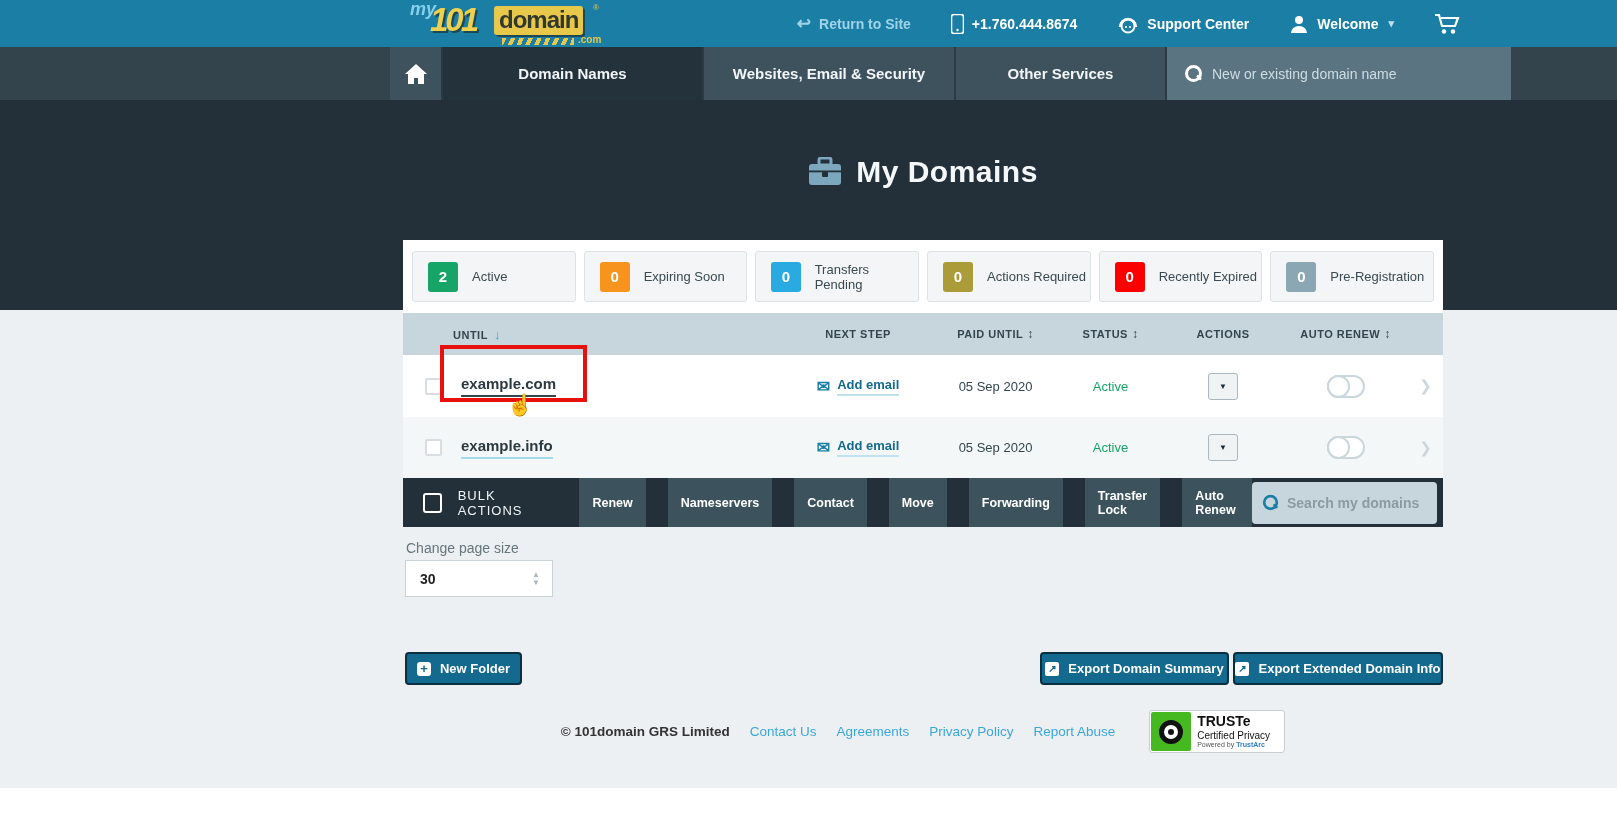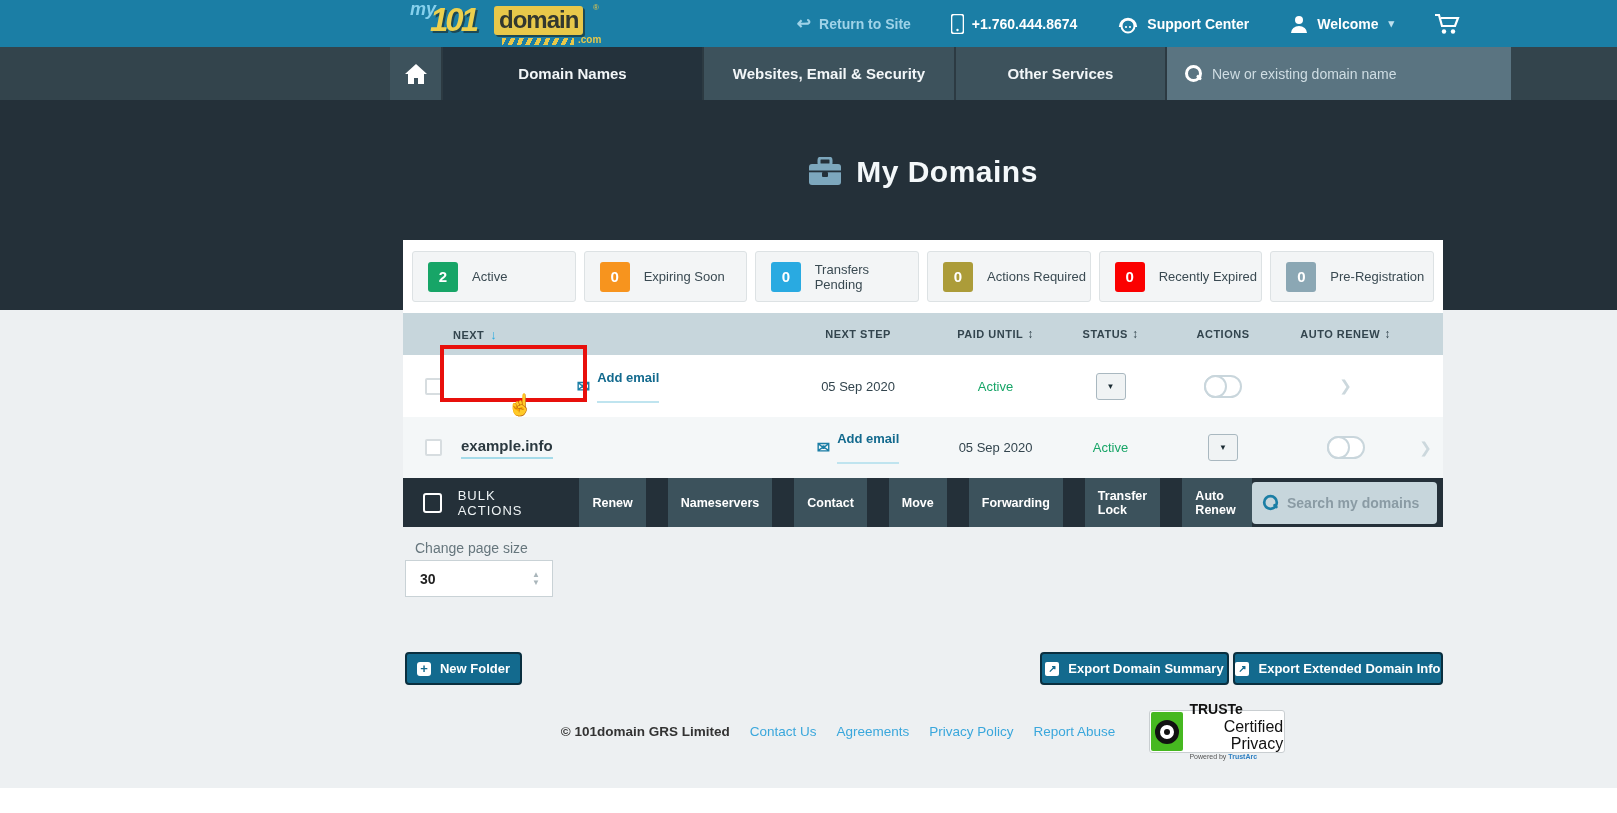--- a/index.html
+++ b/index.html
@@ -56,21 +56,21 @@
   .sort-both { color:#33454e; font-size:12px; margin-left:4px; }
 
   .trow { height:62px; background:#fff; position:relative; }
   .trow.alt { height:61px; background:#f4f7f8; }
   .cb { width:17px; height:17px; border:2px solid #d7dde0; border-radius:2px; margin-left:22px; cursor:pointer; background:#fff; }
   .dname { font-size:15px; font-weight:bold; color:#2b3940; display:inline-block; padding-bottom:3px; cursor:pointer; }
   .u-dark { border-bottom:2px solid #33454e; }
   .u-light { border-bottom:2px solid #a5dbe9; }
   .nextstep { display:flex; align-items:center; justify-content:center; gap:7px; color:#136a8e; font-size:13px; font-weight:bold; cursor:pointer; }
   .env { color:#1b7ea5; font-size:16px; }
-  .nextstep span.lbl { border-bottom:2px solid #bfe4ef; padding-bottom:16px; }
+  .nextstep span.lbl { border-bottom:2px solid #bfe4ef; padding-bottom:2px; }
   .pdate { text-align:center; font-size:13px; color:#33454e; }
   .statv { text-align:center; font-size:13px; color:#17a567; }
   .actionwrap { display:flex; justify-content:center; }
   .ddbtn { width:30px; height:27px; background:#f0f3f4; border:1px solid #a9b8c0; border-radius:3px; font-size:8px; color:#1b2b33; display:flex; align-items:center; justify-content:center; cursor:pointer; }
   .togglewrap { display:flex; justify-content:center; }
   .toggle { width:38px; height:23px; border:2px solid #c9d6dc; border-radius:12px; position:relative; cursor:pointer; background:#fff; }
   .toggle::before { content:""; position:absolute; left:-2px; top:-2px; width:19px; height:19px; border:2px solid #c9d6dc; border-radius:50%; background:#fff; }
   .rowchev { color:#ccd8dd; font-size:15px; text-align:center; cursor:pointer; }
 
   .annot { position:absolute; left:37px; top:-10px; width:147px; height:57px; border:4px solid #e8100c; z-index:5; pointer-events:none; }
@@ -81,42 +81,42 @@
   .bulk-cb { width:20px; height:20px; border:2px solid #fff; border-radius:3px; margin-left:20px; cursor:pointer; }
   .bulk-label { color:#eef3f5; font-size:13px; letter-spacing:1px; margin:0 24px 0 16px; }
   .bulk-btns { display:flex; height:100%; gap:22px; }
   .bulk-btn { background:#3c525c; color:#fff; font-size:12.5px; font-weight:bold; display:flex; align-items:center; padding:0 13px; cursor:pointer; }
   .bulk-search { margin-left:auto; margin-right:6px; width:196px; height:42px; background:#c7d6dc; border-radius:4px; display:flex; align-items:center; gap:8px; padding-left:10px; }
   .bulk-search input { background:transparent; border:none; outline:none; font-size:14px; font-weight:bold; color:#7d8f98; width:150px; font-family:"Liberation Sans",sans-serif; }
   .bulk-search input::placeholder { color:#8a9ba4; }
   .search-glyph.small { transform:scale(.9); }
 
   
-  .pagesize-label { position:absolute; left:415px; top:540px; font-size:14px; color:#66767d; }
+  .pagesize-label { position:absolute; left:406px; top:540px; font-size:14px; color:#66767d; }
   .pagesize-select { position:absolute; left:405px; top:560px; width:148px; height:37px; background:#fff; border:1px solid #c9d2d6; display:flex; align-items:center; justify-content:space-between; padding:0 12px 0 14px; font-size:14px; font-weight:bold; color:#222; cursor:pointer; }
   .spinner { display:flex; flex-direction:column; gap:2px; color:#aab6bb; font-size:8px; line-height:6px; }
 
   .btn-teal { position:absolute; height:33px; background:#136a8e; border:2px solid #0a2f3f; border-radius:4px; color:#fff; font-size:13px; font-weight:bold; display:flex; align-items:center; justify-content:center; gap:9px; cursor:pointer; font-family:"Liberation Sans",sans-serif; }
   .btn-newfolder { left:405px; top:652px; width:117px; }
   .btn-export1 { left:1040px; top:652px; width:189px; }
   .btn-export2 { left:1233px; top:652px; width:210px; }
   .plus-ic { width:14px; height:14px; background:#fff; color:#136a8e; border-radius:3px; font-size:13px; font-weight:bold; display:flex; align-items:center; justify-content:center; line-height:1; }
   .export-ic { width:14px; height:14px; background:#fff; color:#136a8e; border-radius:2px; font-size:10px; font-weight:bold; display:flex; align-items:center; justify-content:center; line-height:1; }
 
   
   .footer { position:absolute; left:403px; top:710px; width:1040px; display:flex; align-items:center; justify-content:center; gap:20px; }
   .copyright { font-size:13.5px; font-weight:bold; color:#333; }
   .f-link { font-size:13.5px; color:#3aa7dc; cursor:pointer; }
   .truste { width:136px; height:43px; background:#fff; border:1px solid #c9ced1; border-radius:3px; display:flex; align-items:center; gap:6px; padding:1px; margin-left:14px; }
   .truste-green { width:40px; height:39px; background:#46b820; display:flex; align-items:center; justify-content:center; border-radius:2px; }
   .truste-e { width:24px; height:24px; border:5px solid #111; border-radius:50%; background:#fff; position:relative; }
   .truste-e::after { content:""; position:absolute; left:4px; top:4px; width:6px; height:6px; background:#111; border-radius:50%; }
   .truste-text { display:flex; flex-direction:column; line-height:1.1; }
   .truste-title { font-size:14px; font-weight:bold; color:#111; }
-  .truste-sub { font-size:16px; color:#111;text-align:right; }
+  .truste-sub { font-size:10px; color:#111;text-align:right; }
   .truste-pow { font-size:7px; color:#555; }
   .truste-pow b { color:#2e7fc2; }
   .bottom-strip { position:absolute; left:0; top:788px; width:100%; height:25px; background:#fff; }
 
   svg { display:block; }
 </style>
 </head>
 <body>
 
 <div class="screen">
@@ -240,21 +240,21 @@
       </div>
       <div class="badge-card">
         <span class="badge-num" style="background: rgb(139, 167, 180);">0</span>
         <span class="badge-label">Pre-Registration</span>
       </div>
     </div>
 
     <div class="grid-row thead">
       <div></div>
       <div class="th left">
-        <span>NEXT</span><span class="sort-down">↓</span>
+        <span>UNTIL</span><span class="sort-down">↓</span>
       </div>
       <div class="th">
         <span>NEXT STEP</span>
       </div>
       <div class="th">
         <span>PAID UNTIL</span><span class="sort-both">↕</span>
       </div>
       <div class="th">
         <span>STATUS</span><span class="sort-both">↕</span>
       </div>
@@ -264,20 +264,23 @@
       <div class="th">
         <span>AUTO RENEW</span><span class="sort-both">↕</span>
       </div>
       <div></div>
     </div>
 
     <div class="grid-row trow">
       <div>
           <div class="cb"></div>
         </div>
+      <div style="padding-left:8px;">
+        <span class="dname u-dark">example.com</span>
+      </div>
       <div class="nextstep">
         <span class="env">✉</span>
         <span class="lbl">Add email</span>
       </div>
       <div class="pdate">05 Sep 2020</div>
       <div class="statv">Active</div>
       <div class="actionwrap">
           <div class="ddbtn">▼</div>
         </div>
       <div class="togglewrap">

